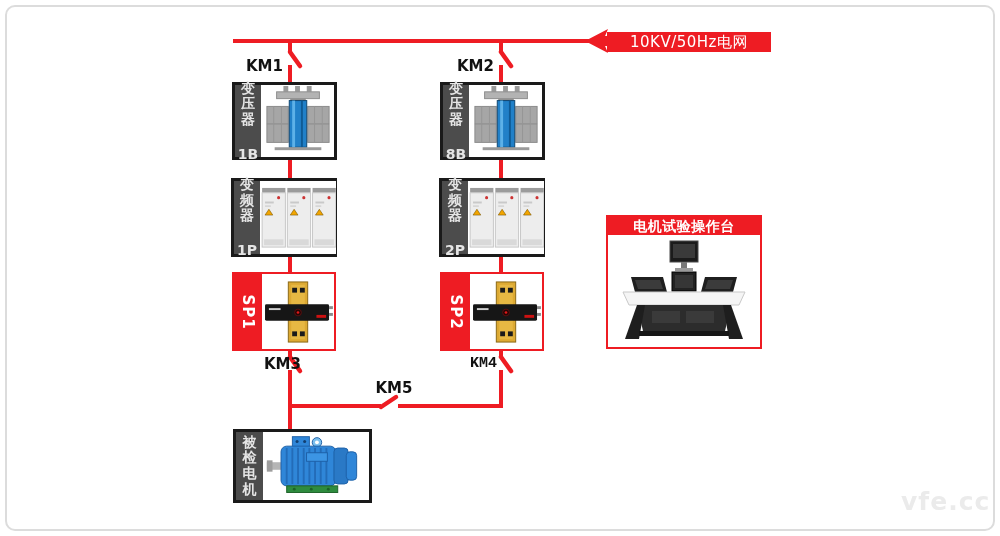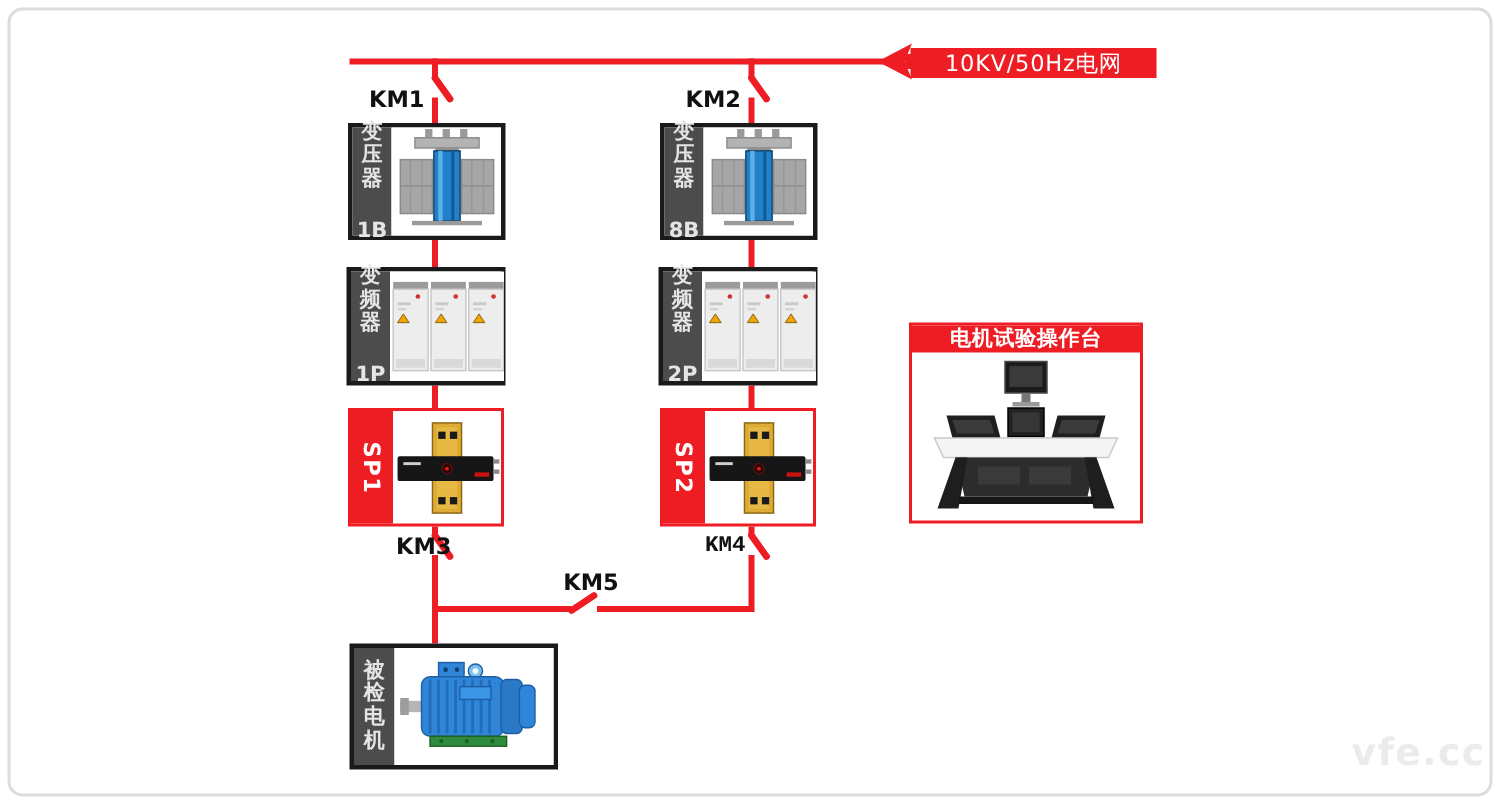--- a/index.html
+++ b/index.html
@@ -309,21 +309,21 @@
         <rect x="7" y="29" width="12" height="2" fill="#cfcfcf"></rect>
         <circle cx="37" cy="33.5" r="3.5" fill="#240505" stroke="#5a1010"></circle>
         <circle cx="37" cy="33.5" r="1.4" fill="#e01818"></circle>
         <rect x="56" y="36" width="10" height="3" fill="#cc1111"></rect>
         <rect x="69" y="27" width="4" height="3" fill="#8a8a8a"></rect>
         <rect x="69" y="34" width="4" height="3" fill="#8a8a8a"></rect>
       </svg>
     </div>
   </div>
 
-  <div class="eq-box" style="left:233px;top:429px;width:139px;height:84px;">
+  <div class="eq-box" style="left:233px;top:429px;width:139px;height:74px;">
     <div class="sidebar" style="width:27px;">
       <div class="vname">被检电机</div>
     </div>
     <div class="content">
       <svg width="104" height="66" viewBox="0 0 110 68">
         <rect x="3" y="30" width="16" height="8" fill="#b5b5b5"></rect>
         <rect x="3" y="28" width="6" height="12" fill="#9d9d9d"></rect>
         <rect x="30" y="3" width="18" height="12" fill="#2f86d8" stroke="#1d5fa6"></rect>
         <circle cx="35" cy="8" r="1.6" fill="#123f70"></circle>
         <circle cx="43" cy="8" r="1.6" fill="#123f70"></circle>

